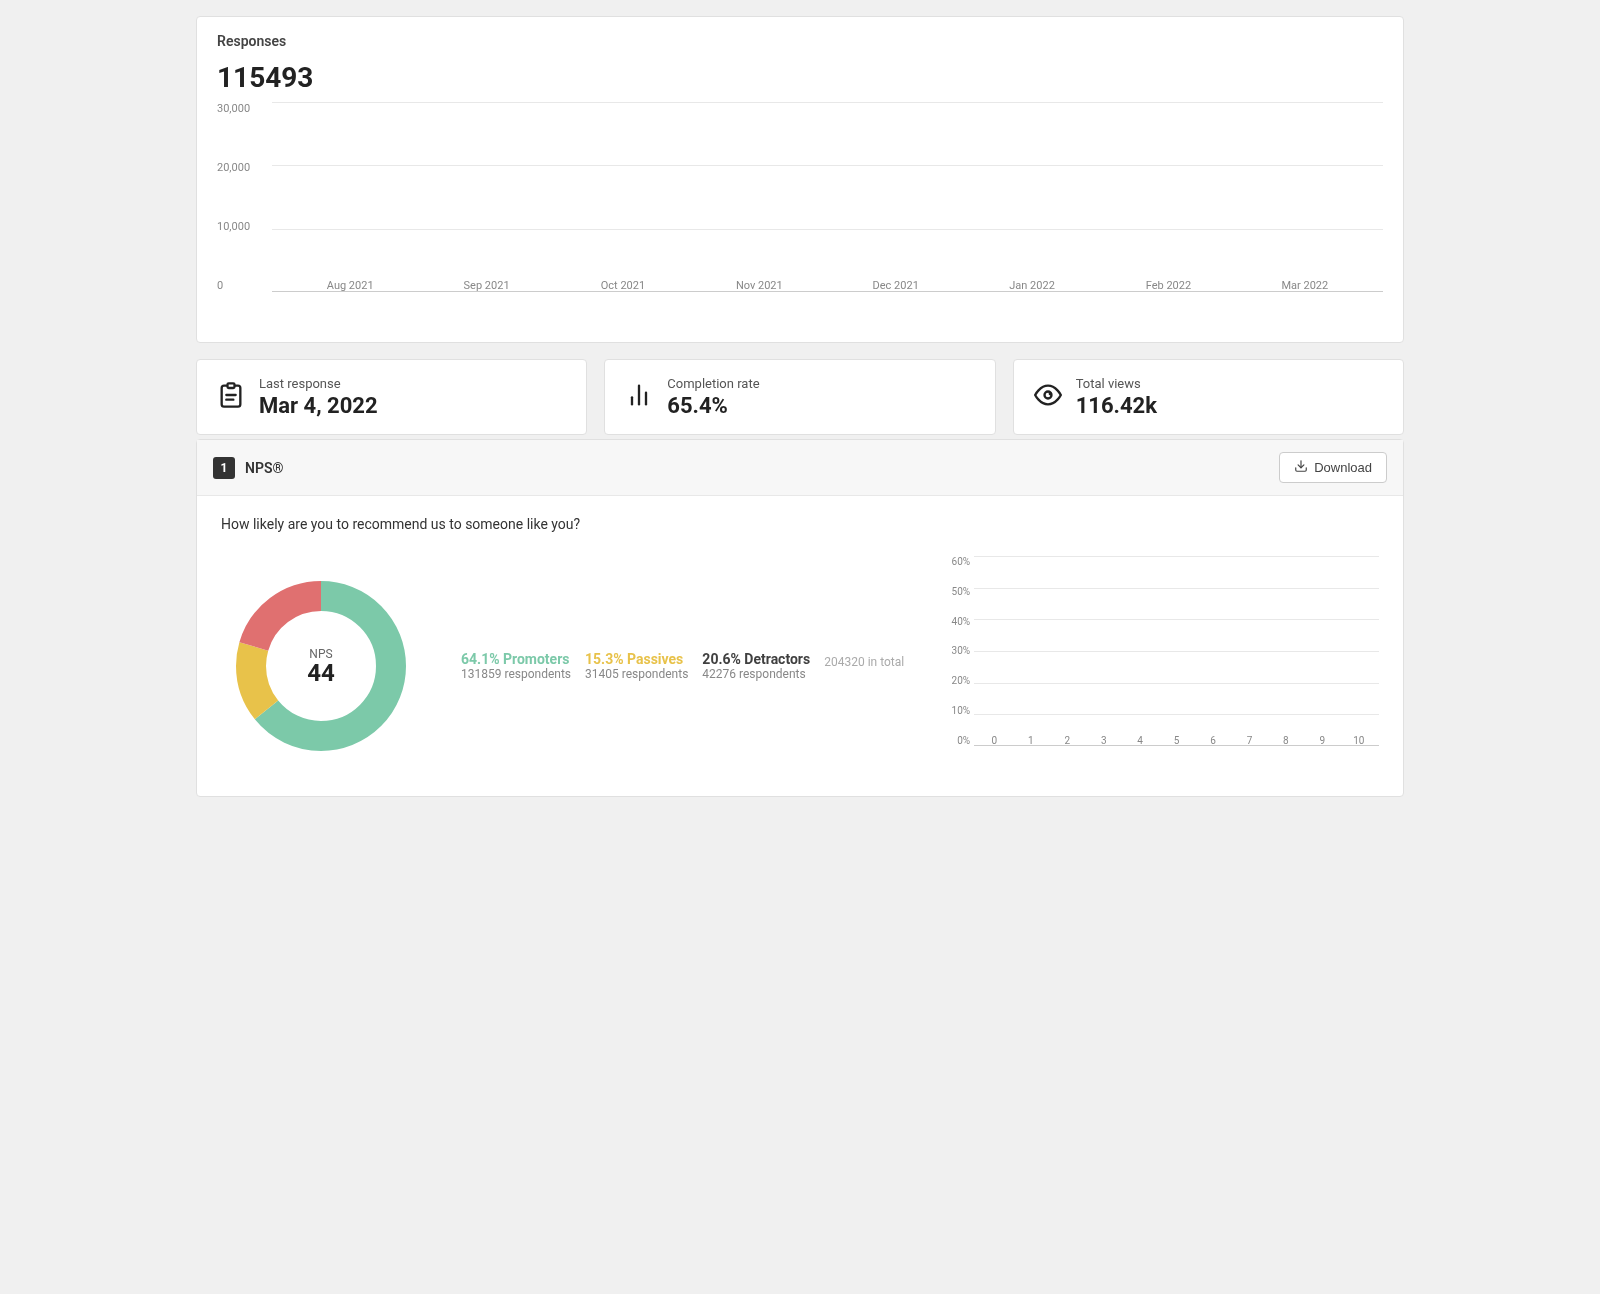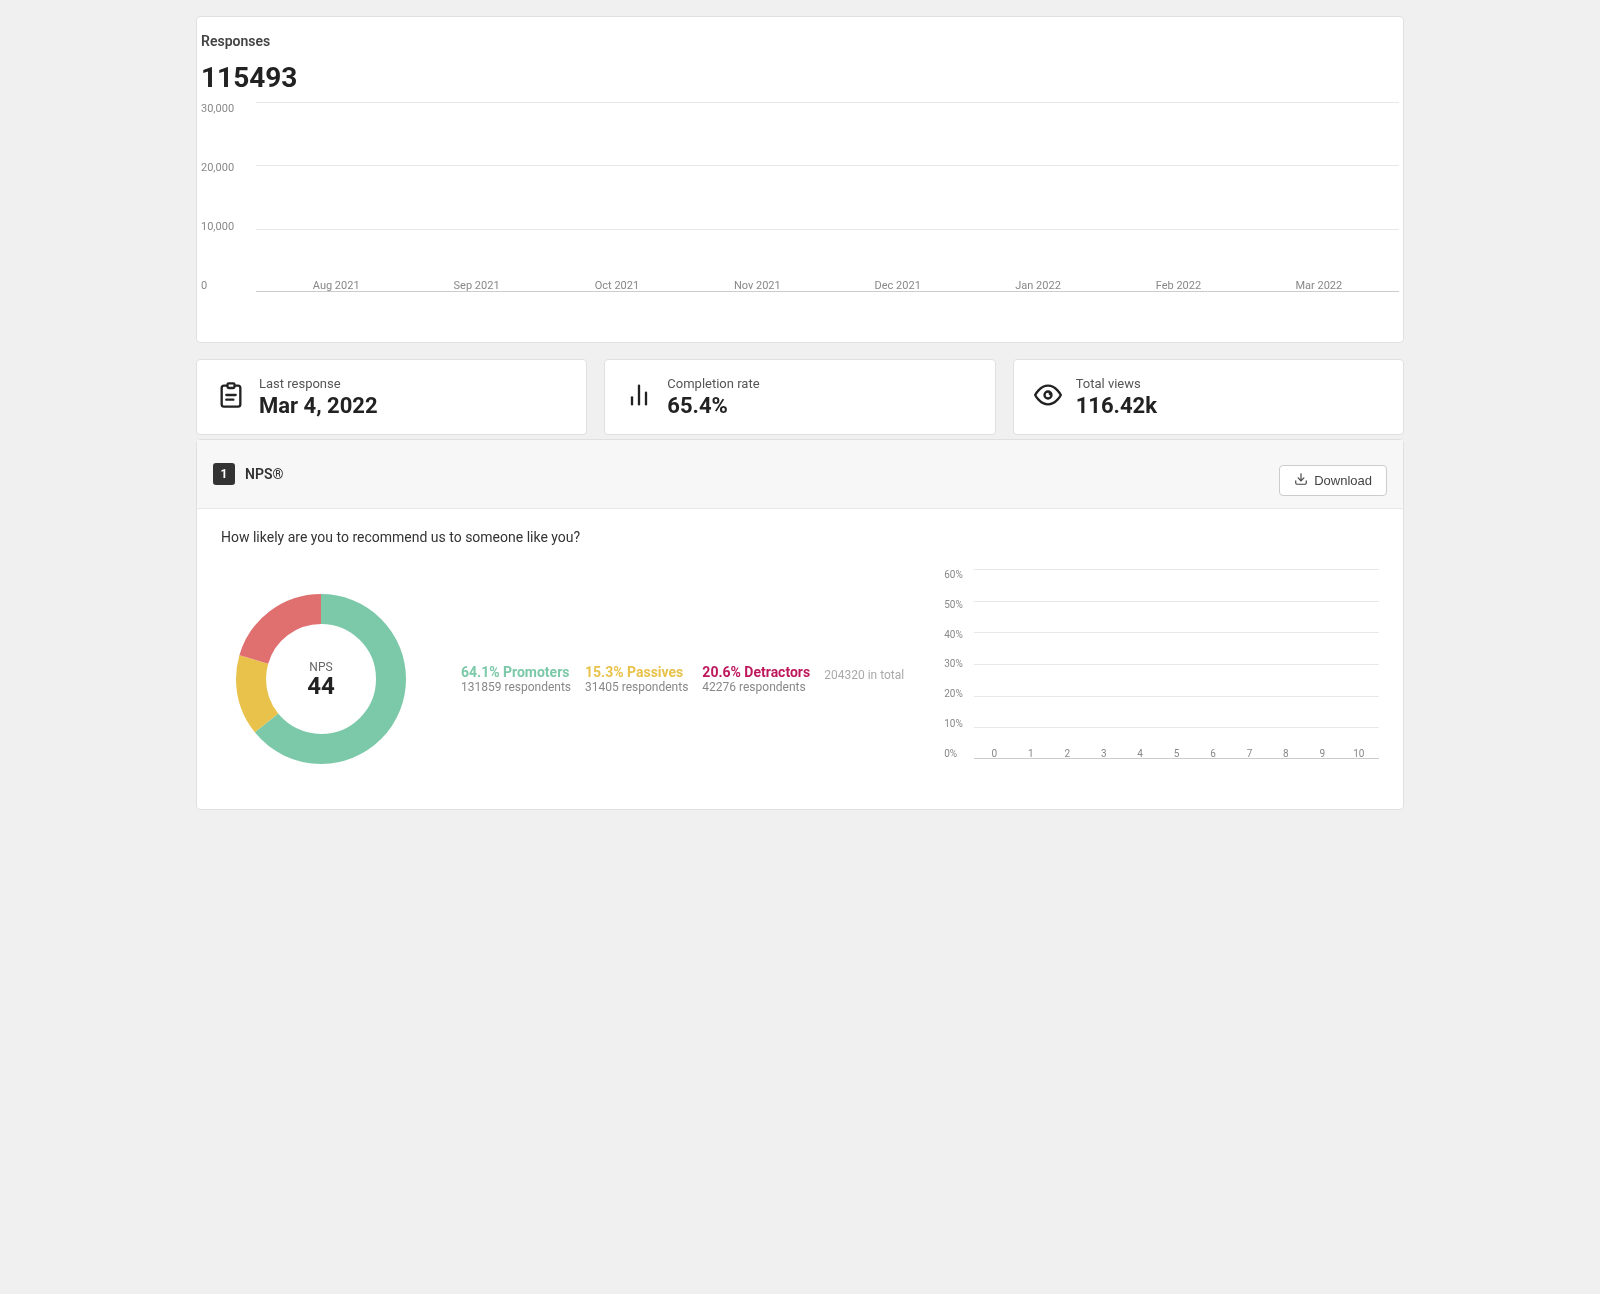--- a/index.html
+++ b/index.html
@@ -14,21 +14,21 @@
       margin: 0 auto;
       padding: 16px;
     }
 
     
     .responses-card {
       background: #fff;
       border: 1px solid #e0e0e0;
       border-radius: 4px;
       margin-bottom: 16px;
-      padding: 16px 4px 20px;
+      padding: 16px 20px 20px;
     }
     .card-title {
       font-size: 14px;
       font-weight: 600;
       color: #444;
       margin-bottom: 12px;
     }
     .total-count {
       font-size: 28px;
       font-weight: 700;
@@ -162,21 +162,20 @@
       display: flex;
       align-items: center;
       gap: 6px;
       border: 1px solid #ccc;
       background: #fff;
       border-radius: 4px;
       padding: 6px 14px;
       font-size: 13px;
       color: #444;
       cursor: pointer;
-      margin-top: 13px;
     }
     .nps-body {
       padding: 20px 24px;
     }
     .nps-question {
       font-size: 14px;
       color: #333;
       margin-bottom: 24px;
     }
     .nps-content {
@@ -216,21 +215,21 @@
       gap: 14px;
       min-width: 160px;
     }
     .legend-item {}
     .legend-pct {
       font-size: 14px;
       font-weight: 700;
     }
     .legend-pct.promoters { color: #7cc9a9; }
     .legend-pct.passives { color: #e8c24a; }
-    .legend-pct.detractors { color: #be185d; }
+    .legend-pct.detractors { color: #404040; }
     .legend-count {
       font-size: 12px;
       color: #888;
     }
     .legend-total {
       font-size: 12px;
       color: #aaa;
       margin-top: 4px;
       text-align: right;
     }
@@ -283,20 +282,21 @@
       top: 0;
       bottom: 30px;
       width: 30px;
       display: flex;
       flex-direction: column-reverse;
       justify-content: space-between;
     }
     .nps-yl {
       font-size: 10px;
       color: #888;
+      text-align: right;
       padding-right: 4px;
     }
   </style>
 </head>
 <body>
 
 <div class="page-container">
 
   <div class="responses-card">
     <div class="card-title">Responses</div>

